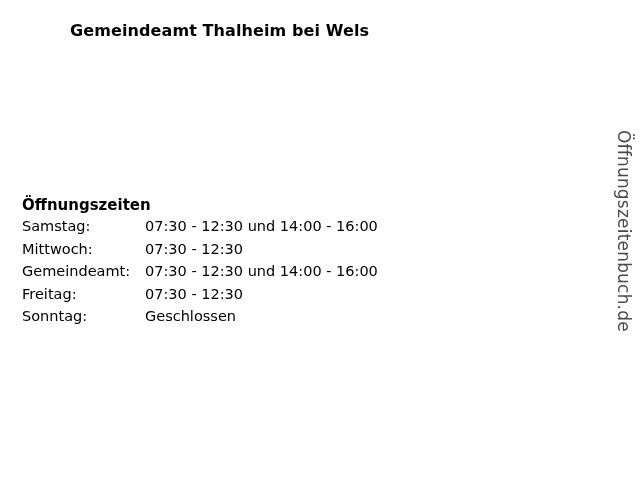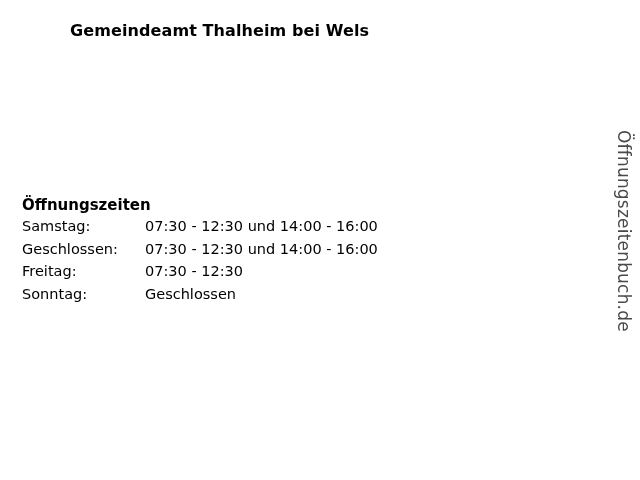--- a/index.html
+++ b/index.html
@@ -94,21 +94,25 @@
 
   <h2 class="section-heading">Öffnungszeiten</h2>
 
   <table class="hours-table">
     <tbody>
       <tr>
         <td class="day">Samstag:</td>
         <td class="time">07:30 - 12:30 und 14:00 - 16:00</td>
       </tr>
       <tr>
-        <td class="day">Geschlossen:</td>
+        <td class="day">Mittwoch:</td>
+        <td class="time">07:30 - 12:30</td>
+      </tr>
+      <tr>
+        <td class="day">Gemeindeamt:</td>
         <td class="time">07:30 - 12:30 und 14:00 - 16:00</td>
       </tr>
       <tr>
         <td class="day">Freitag:</td>
         <td class="time">07:30 - 12:30</td>
       </tr>
       <tr>
         <td class="day">Sonntag:</td>
         <td class="time">Geschlossen</td>
       </tr>

